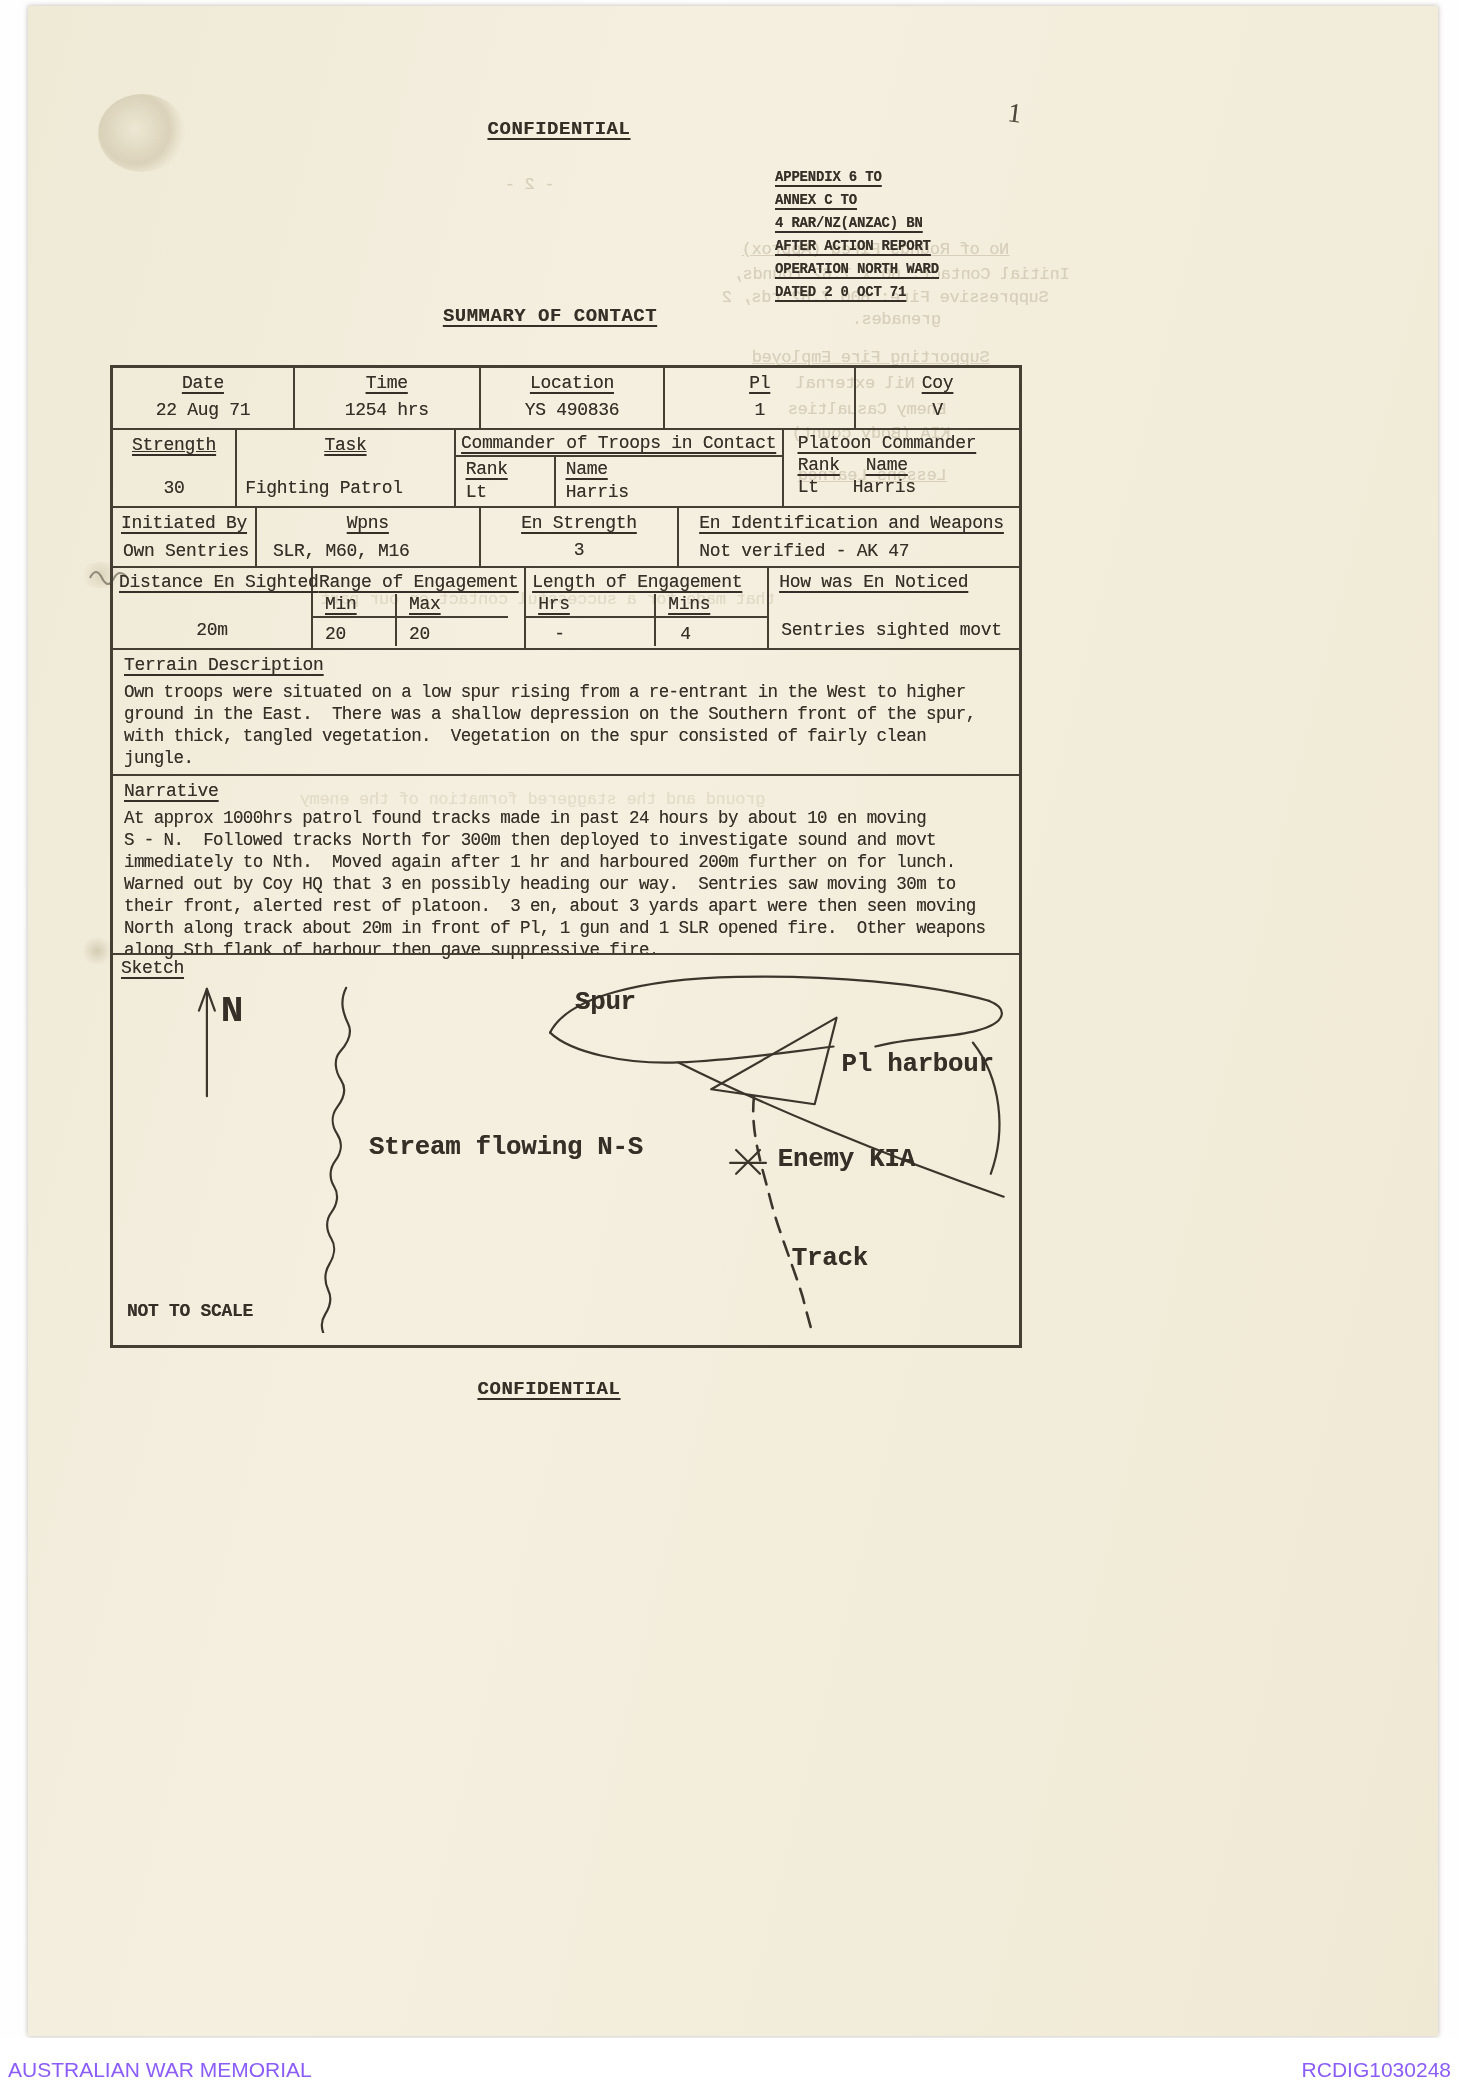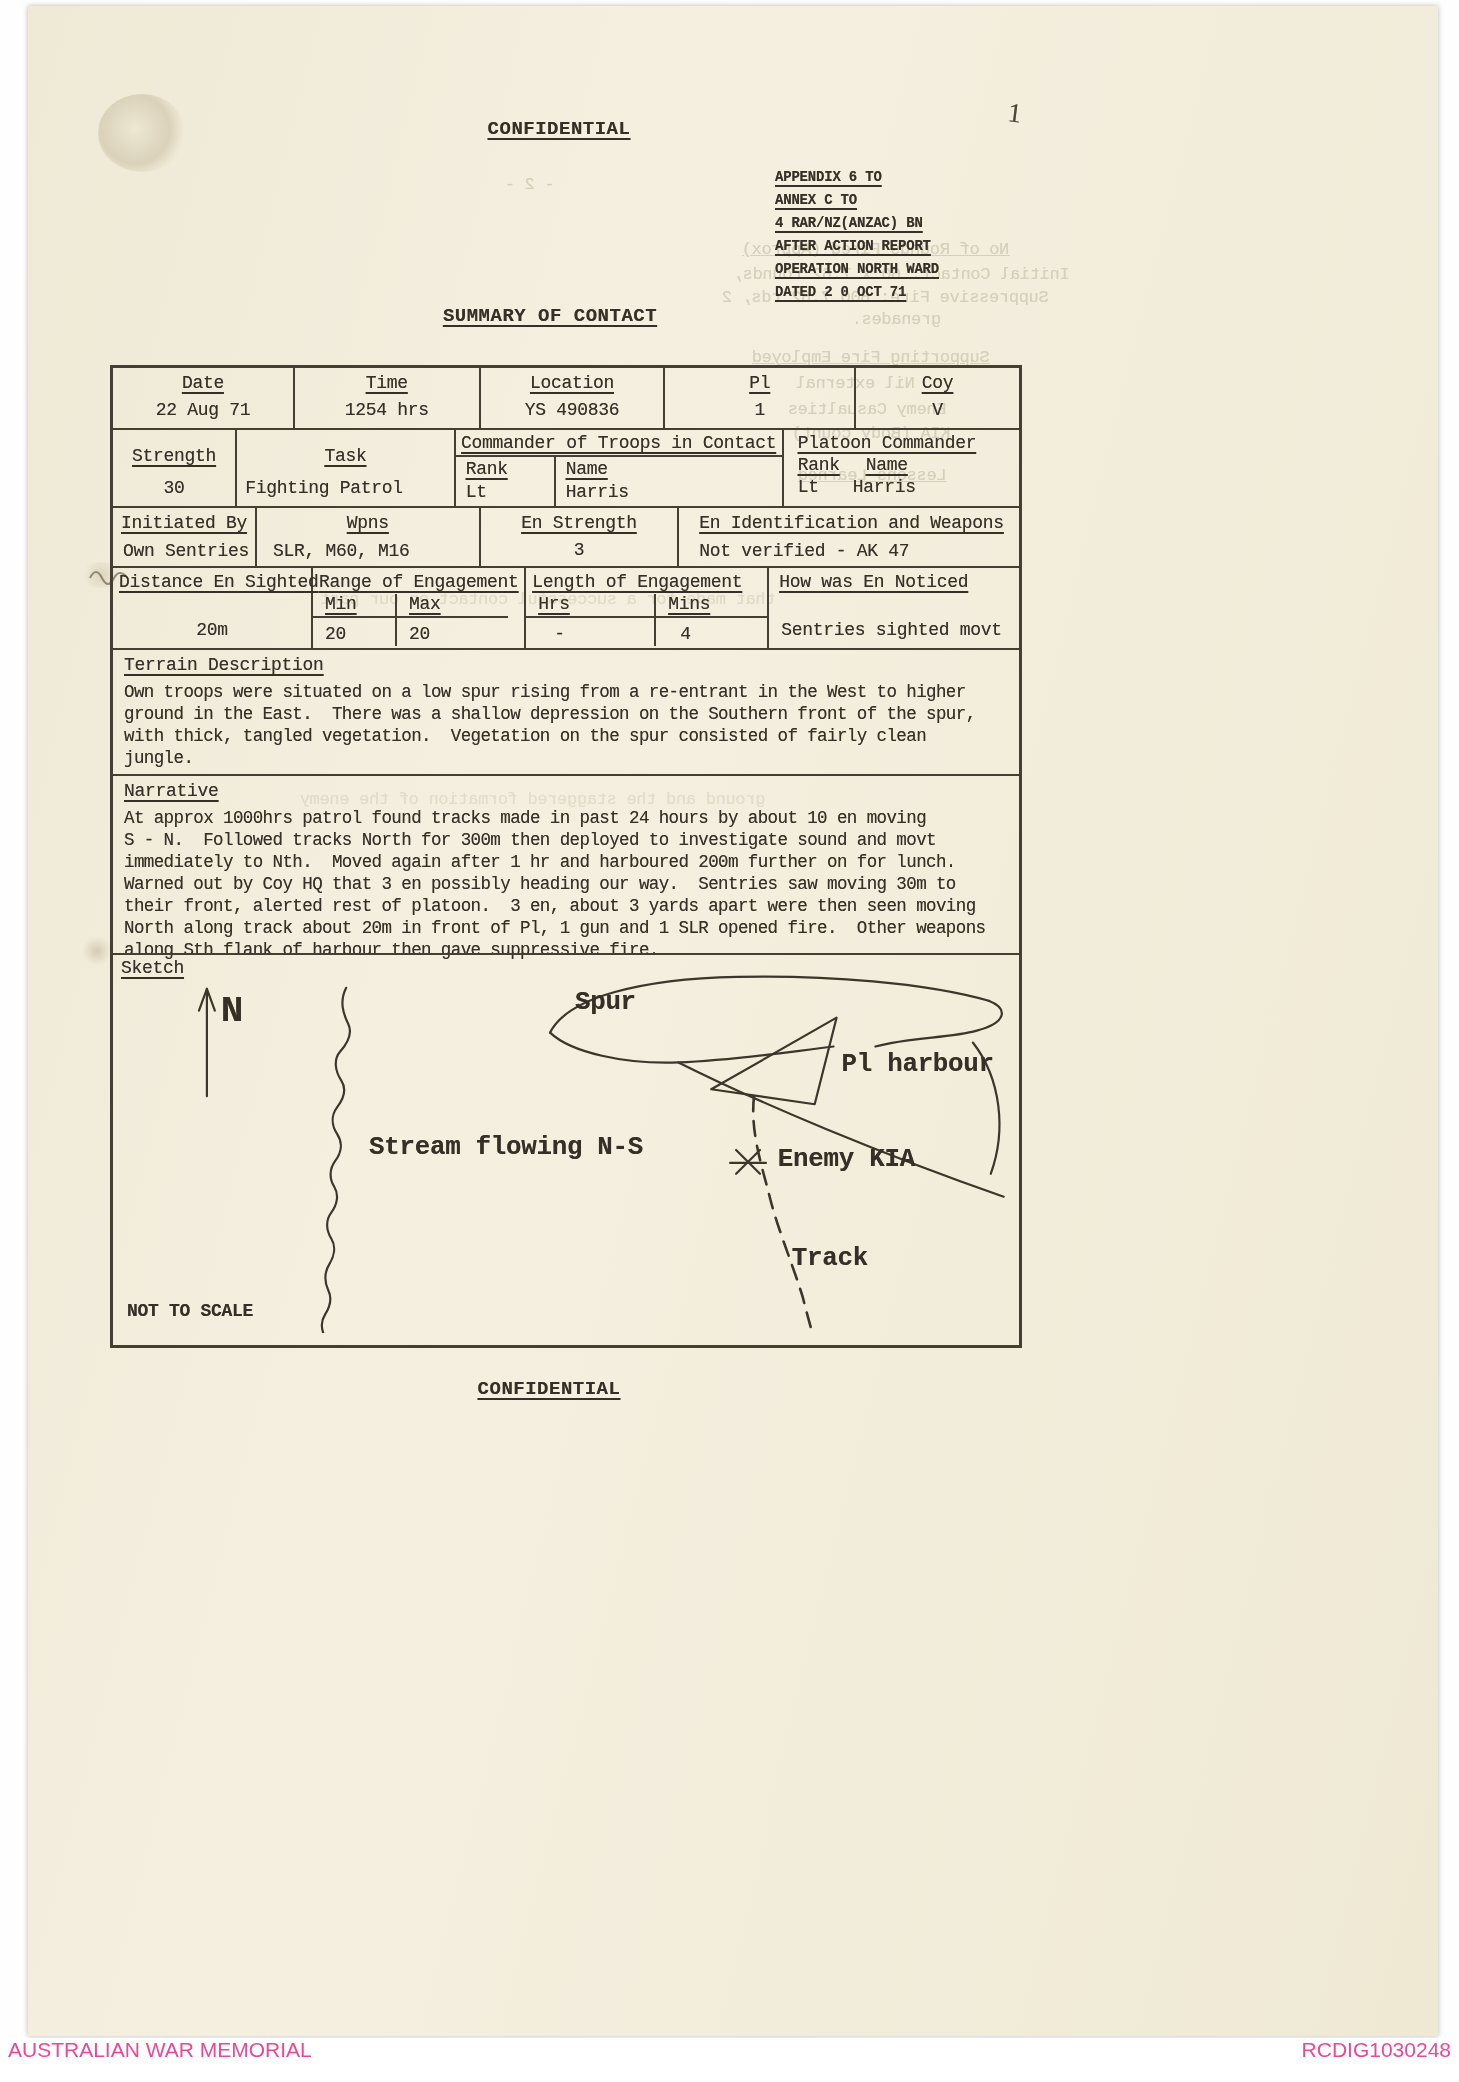--- a/index.html
+++ b/index.html
@@ -60,21 +60,21 @@
   .r-terrain{height:126px;display:block;}
   .r-narrative{height:179px;display:block;}
   .r-sketch{height:380px;display:block;position:relative;}
 
   .ch{text-align:center;padding-top:5px;}
   .cv{text-align:center;margin-top:7px;}
   .hl{padding-left:8px;padding-top:5px;}
   .cv3{margin-top:8px;padding-left:10px;}
 
   
-  .two-line .ch{padding-top:16px;}
+  .two-line .ch{padding-top:5px;text-decoration:underline;}
   .two-line .cv{position:absolute;bottom:8px;left:0;right:0;text-align:center;}
   .cv-left{position:absolute;bottom:8px;left:8px;text-align:left;}
   .cmdr-h{text-align:center;padding-top:3px;height:27px;border-bottom:2px solid var(--ink-soft);}
   .split{display:flex;height:49px;}
   .scol{height:100%;}
   .sh{padding:2px 0 0 10px;}
   .sv{padding:3px 0 0 10px;}
   .ph{padding:3px 0 0 14px;}
   .prow{padding:2px 0 0 14px;}
   .gap{margin-left:26px;}
@@ -102,22 +102,22 @@
   .sk-stroke{stroke:#3b352c;stroke-width:2.2;fill:none;stroke-linecap:round;stroke-linejoin:round;}
   .sk-dash{stroke:#3b352c;stroke-width:2.6;fill:none;stroke-dasharray:15 10;stroke-linecap:round;}
   .sk-label{font-family:"Liberation Mono","DejaVu Sans Mono",monospace;font-weight:700;
     font-size:26px;fill:#352f27;}
   .sk-n{font-size:38px;}
 
   .squiggle{position:absolute;left:60px;top:560px;opacity:0.55;}
 
   
   .footer{position:absolute;left:0;right:0;bottom:0;height:44px;background:#ffffff;
-    display:flex;justify-content:space-between;align-items:flex-start;padding:0 8px;
-    font-family:"Liberation Sans",sans-serif;font-size:21px;color:#ec4899;}
+    display:flex;justify-content:space-between;align-items:flex-end;padding:0 8px;
+    font-family:"Liberation Sans",sans-serif;font-size:21px;color:#8b5cf6;}
 </style>
 </head>
 <body>
 
 <div class="page">
   <div class="paper t">
 
     <div class="bleed" style="left:477px;top:169px;">- 2 -</div>
     <div class="bleed bu" style="left:714px;top:234px;">No of Rounds Fired (Approx)</div>
     <div class="bleed" style="left:705px;top:259px;">Initial Contact: 60 x 7.62 rounds,</div>

